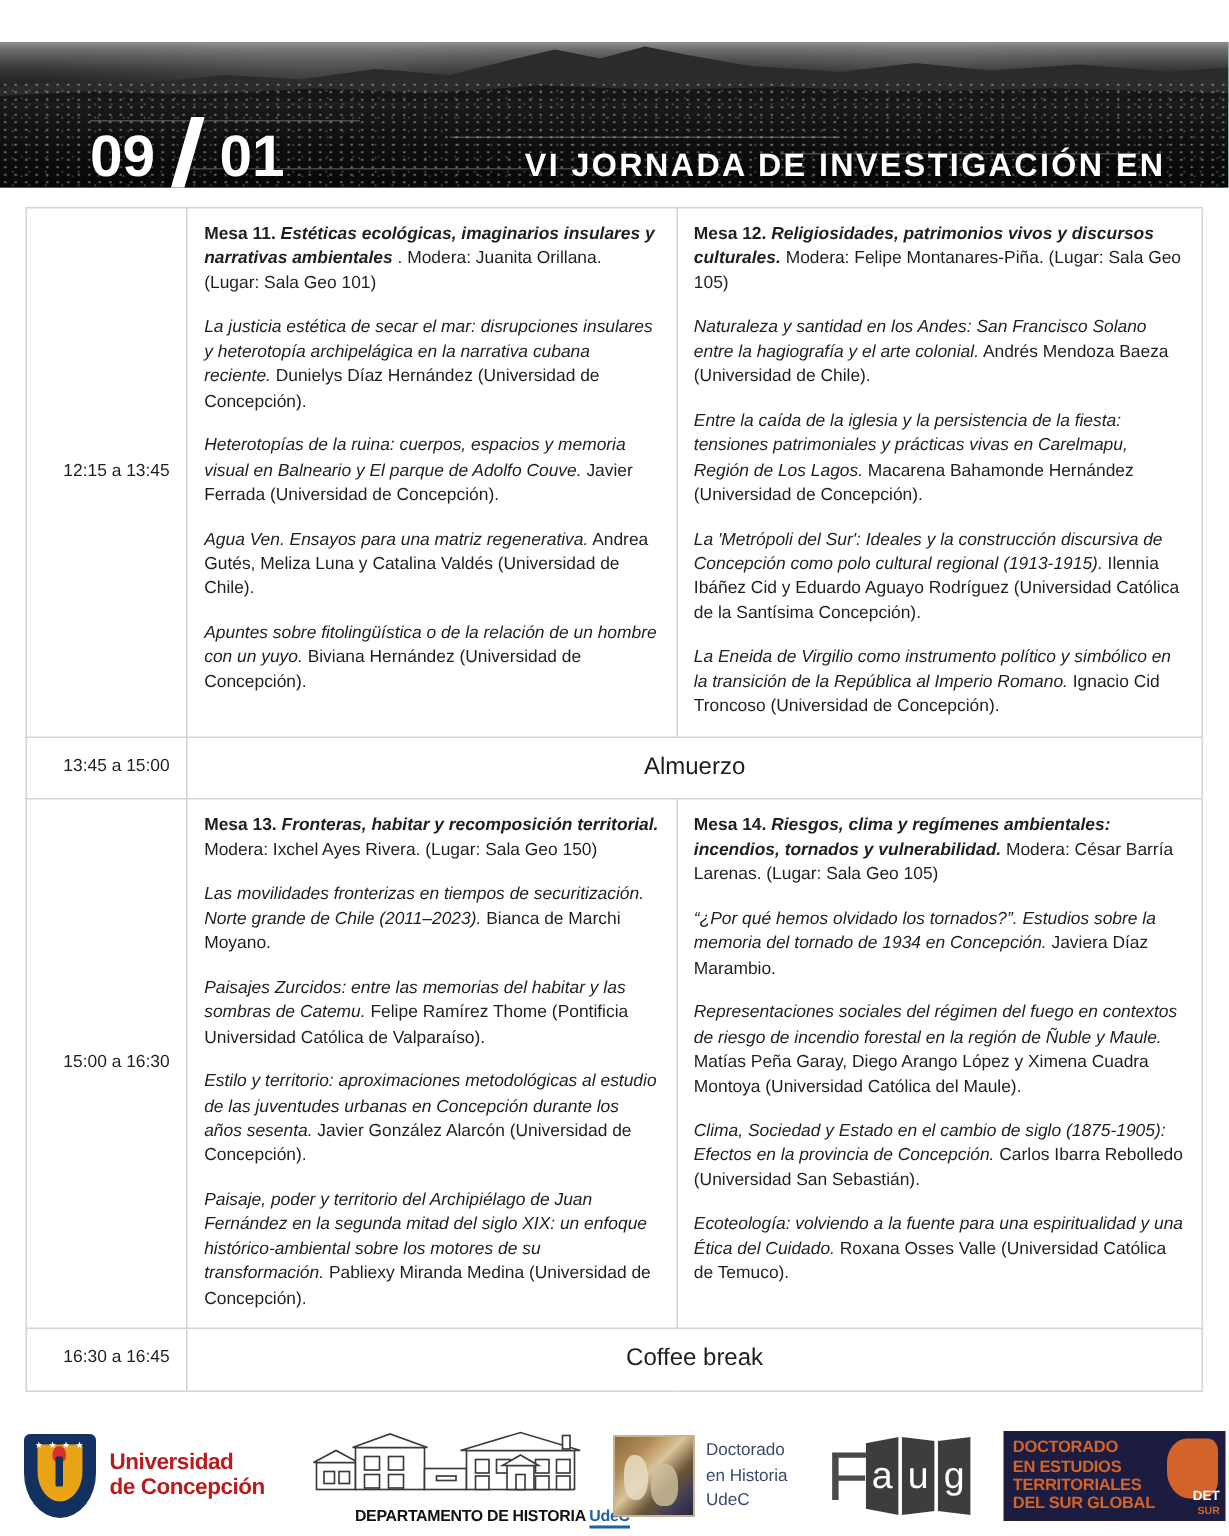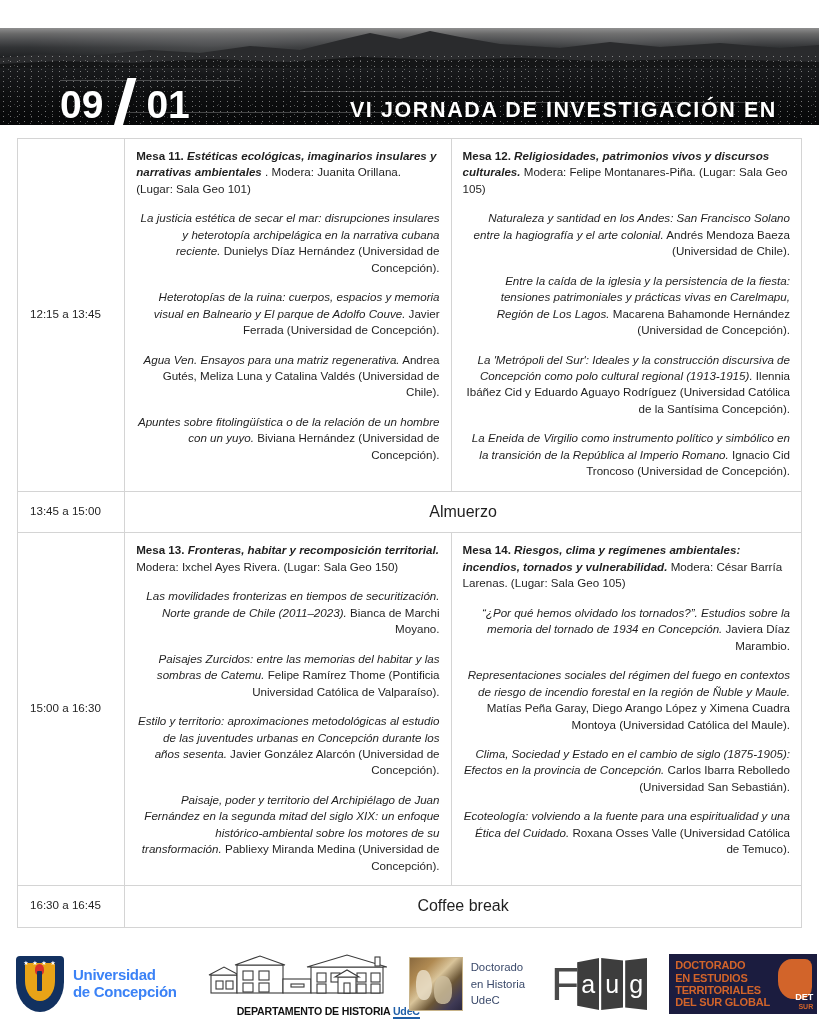--- a/index.html
+++ b/index.html
@@ -132,36 +132,36 @@
     font-size: 11.6px;
     line-height: 1.42;
     color: #1f1f1f;
   }
   .col-time { width: 107px; }
   .col-a { width: 326px; }
   .col-b { width: 350px; }
 
   td.time-cell {
     vertical-align: middle;
-    text-align: left;
+    text-align: right;
     padding-left: 12px;
     font-size: 11.6px;
     color: #1f1f1f;
   }
   td.break-cell {
     text-align: center;
     vertical-align: middle;
     padding: 9px 11px;
     font-size: 16px;
   }
 
   .mesa-head { margin: 0 0 13px 0; }
   .mesa-label { font-weight: bold; text-align: center; }
   .mesa-title { font-weight: bold; font-style: italic; }
-  .paper { margin: 0 0 13px 0; text-align: right; }
+  .paper { margin: 0 0 13px 0; }
   .paper:last-child { margin-bottom: 0; }
   .paper-title { font-style: italic; }
 
   
   .footer {
     position: absolute;
     left: 0;
     top: 944px;
     width: 819px;
     height: 80px;
@@ -213,21 +213,21 @@
     top: 8px;
     width: 9px;
     height: 11px;
     background: #d9312b;
     border-radius: 50% 50% 40% 40%;
   }
   .udec-text {
     font-size: 15px;
     font-weight: bold;
     line-height: 1.12;
-    color: #3b82f6;
+    color: #b91c1c;
     letter-spacing: -0.3px;
   }
 
   
   .logo-depto {
     margin-left: 30px;
     width: 180px;
     height: 62px;
     position: relative;
   }

